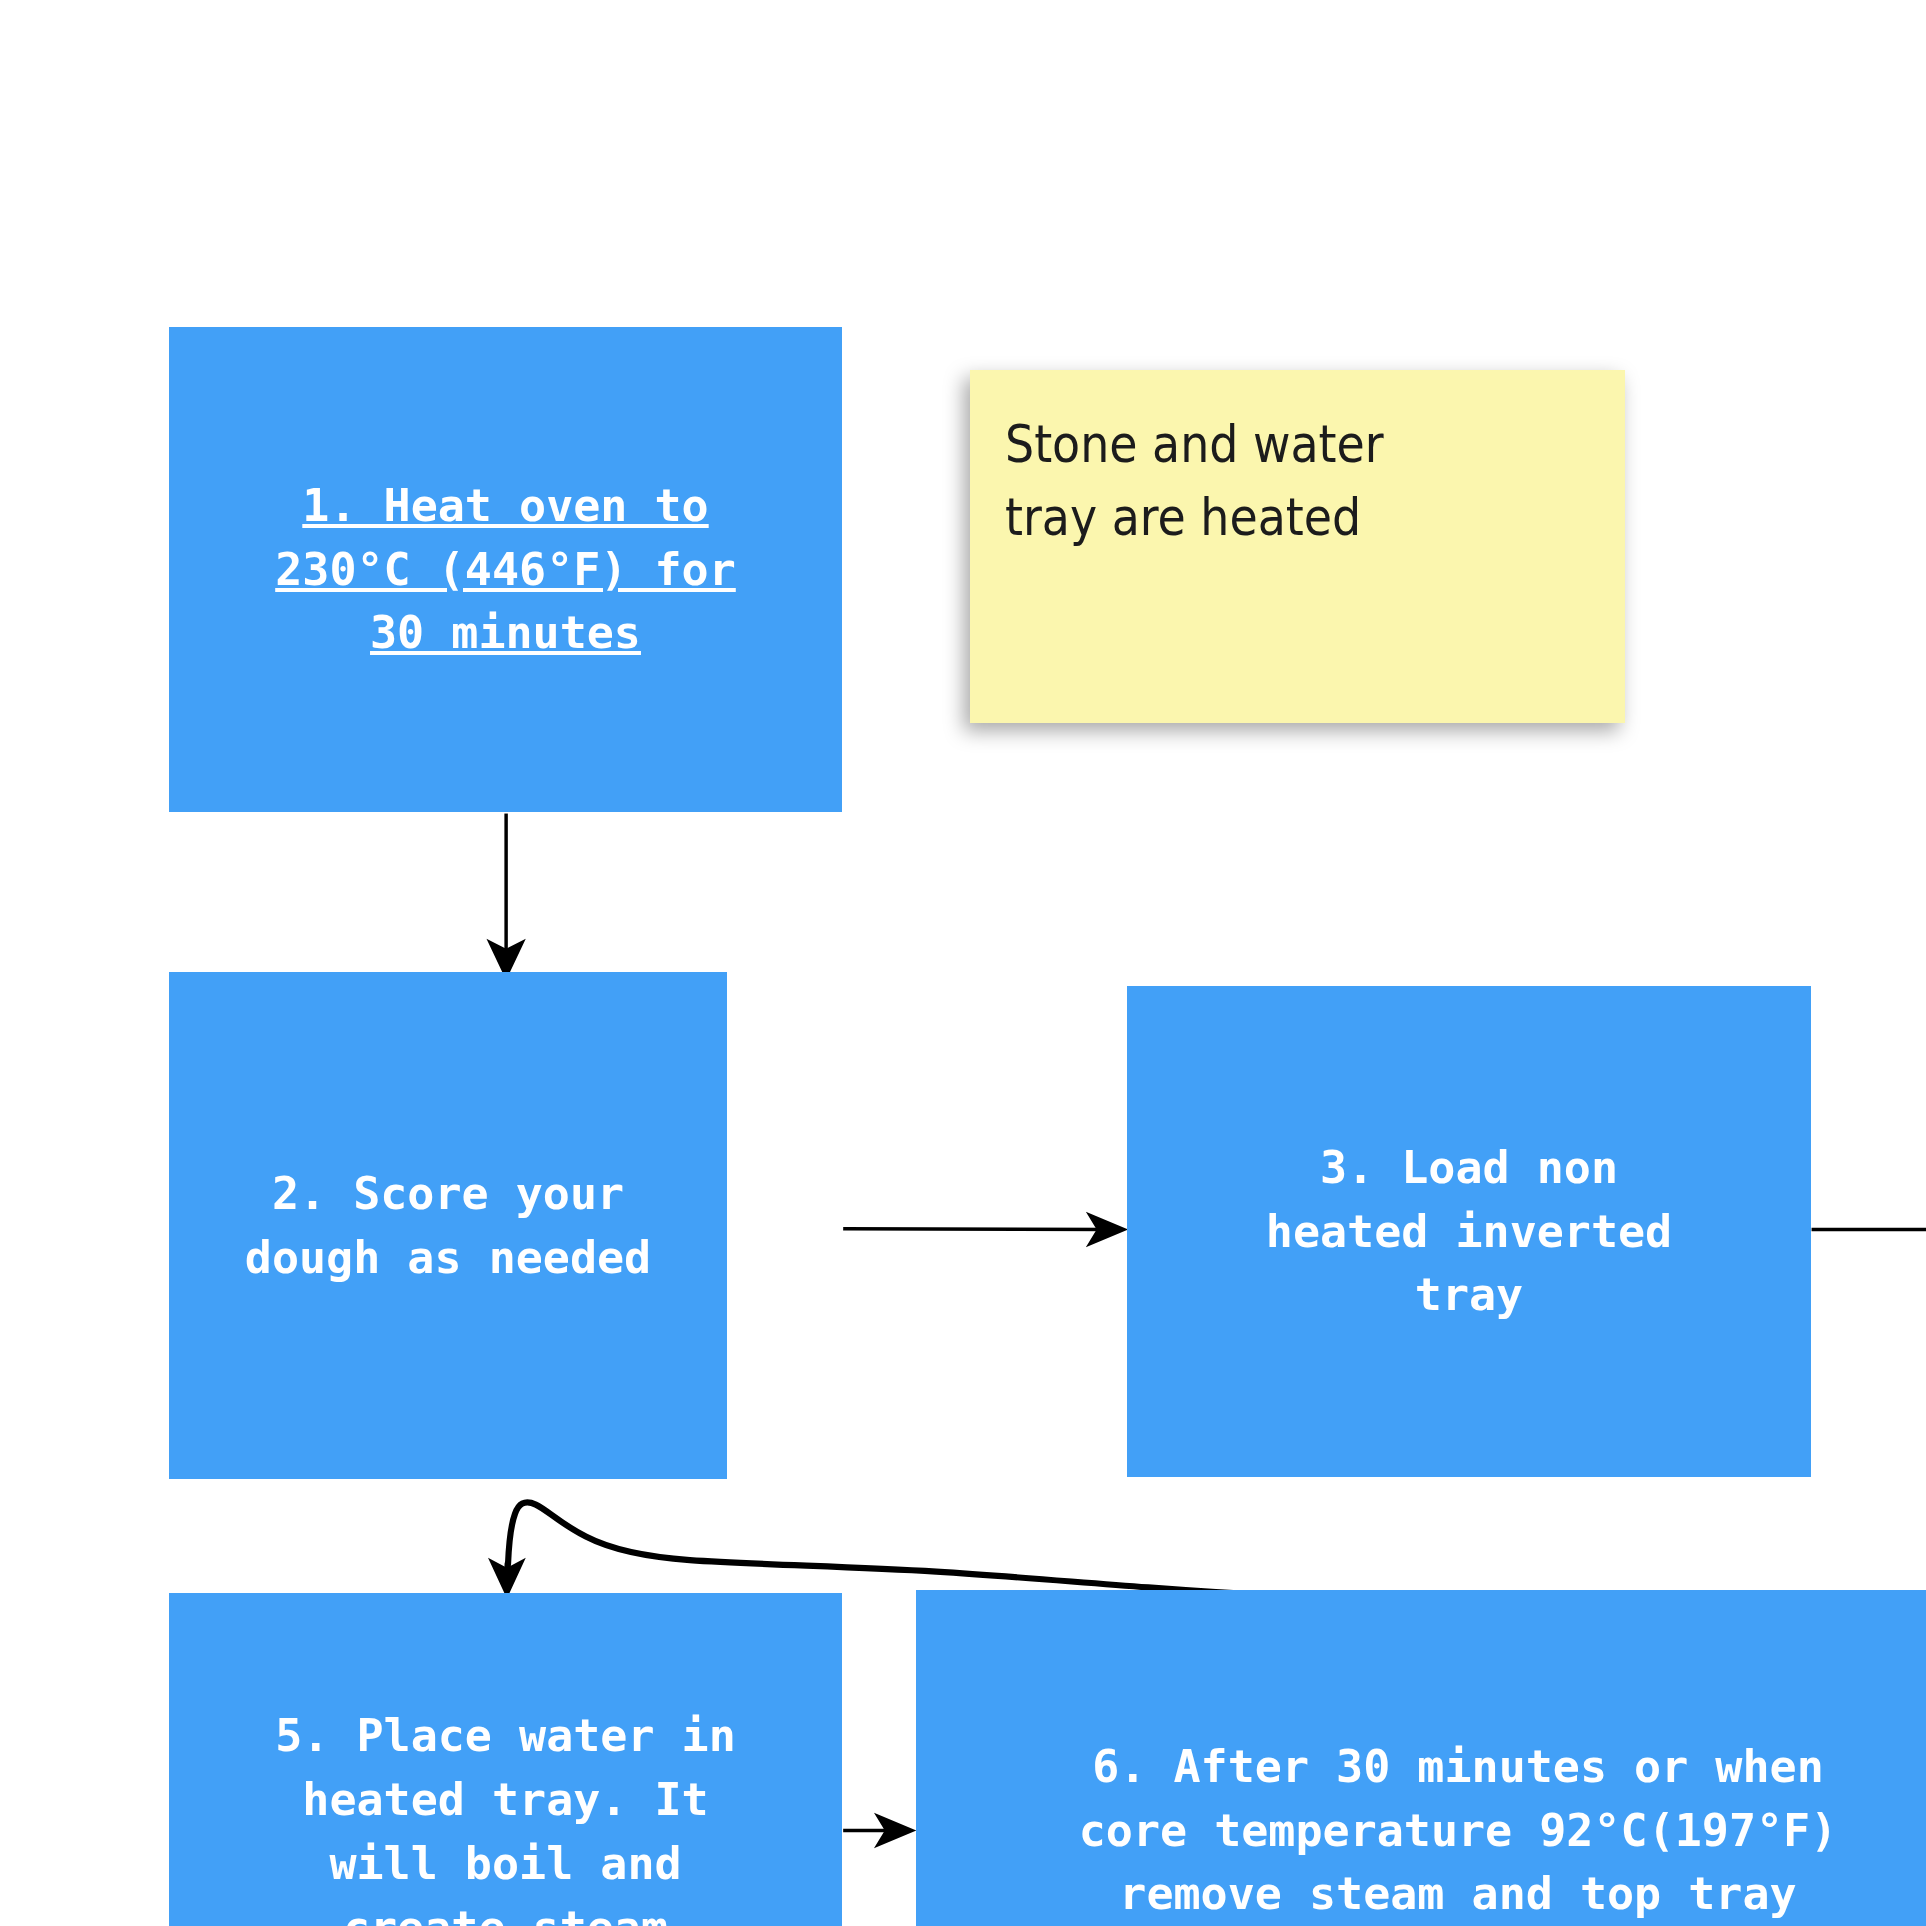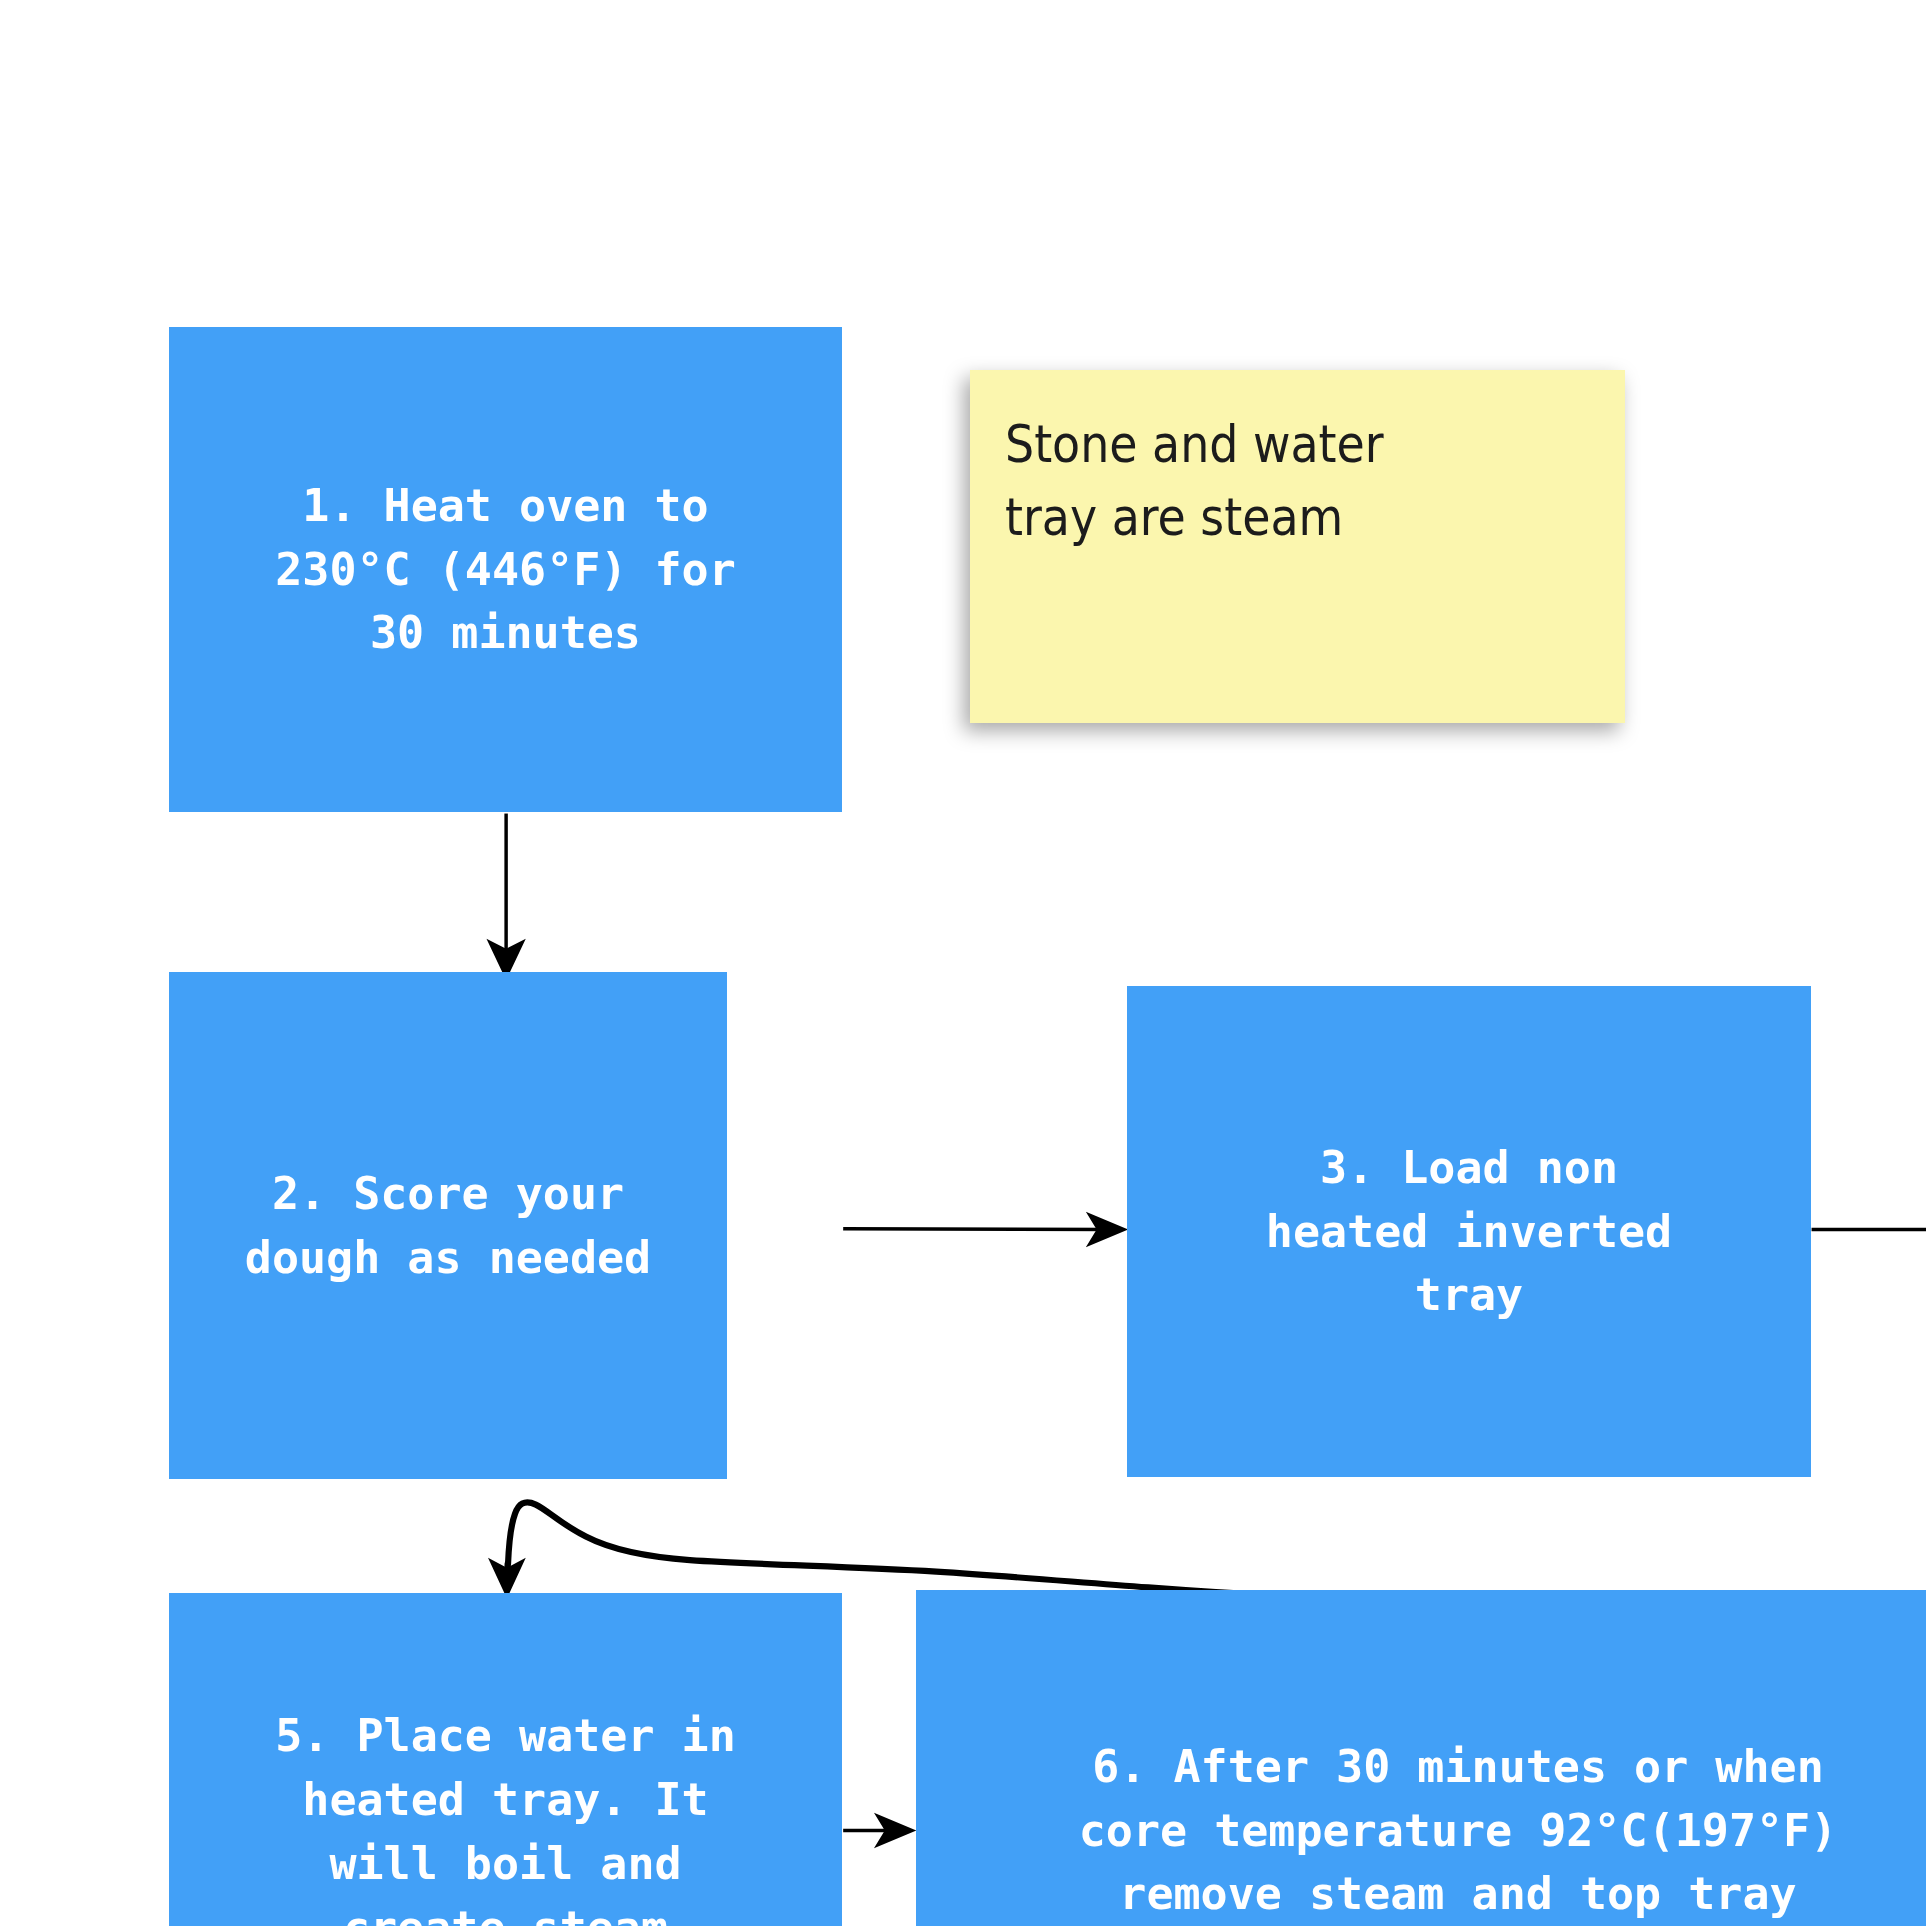--- a/index.html
+++ b/index.html
@@ -24,21 +24,21 @@
     justify-content:center;
     text-align:center;
     box-sizing:border-box;
     font-family:"DejaVu Sans Mono","Liberation Mono",monospace;
     font-weight:bold;
     line-height:1.42;
     letter-spacing:0px;
     white-space:pre-line;
     padding:0 10.8px;
   }
-  #n1{left:169px;  top:327px;  width:673px; height:485px; font-size:45px;}
+  #n1{left:169px;  top:327px;  width:673px; height:485px; font-size:45px;text-decoration:underline;}
   #n2{left:169px;  top:972px; width:558px; height:507px; font-size:45px;}
   #n3{left:1127px; top:986px; width:684px; height:491px; font-size:45px;}
   #n5{left:169px;  top:1593px; width:673px; height:478px; font-size:45px;}
   #n6{left:916px; top:1590px; width:1084px; height:481px; font-size:45px;}
 
   
   #sticky{
     position:absolute;
     left:970px; top:370px;
     width:655px; height:353px;
@@ -129,16 +129,16 @@
   <div class="node" id="n5">5. Place water in
 heated tray. It
 will boil and
 create steam</div>
 
   <div class="node" id="n6">6. After 30 minutes or when
 core temperature 92°C(197°F)
 remove steam and top tray</div>
 
   <div id="sticky">Stone and water
-tray are steam</div>
+tray are heated</div>
 
 </div>
 
 
 </body></html>

